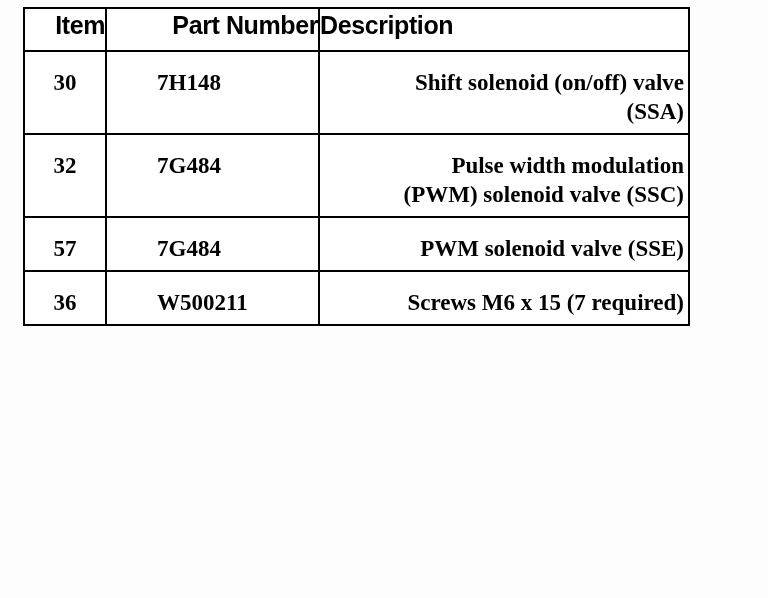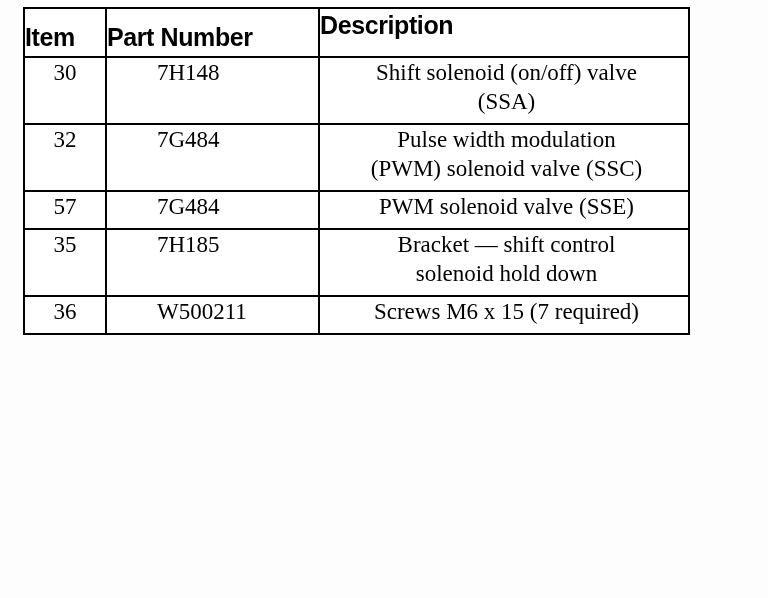--- a/index.html
+++ b/index.html
@@ -52,43 +52,44 @@
     font-weight: bold;
     font-size: 25px;
     line-height: 1;
     letter-spacing: -0.4px;
     height: 41px;
   }
   .th-inner {
     display: block;
     padding: 4px 0 6px 0;
   }
-  .th-center .th-inner { text-align: left; margin-top: 12px; }
+  .th-center .th-inner { text-align: right; }
   .th-left   .th-inner { text-align: left; }
 
   
   tbody td {
     font-size: 23px;
     line-height: 29px;
   }
   .cell {
     display: block;
-    padding-top: 0;
+    padding-top: 16px;
     padding-bottom: 7px;
+    font-weight: bold;
   }
   .c-item .cell {
     text-align: center;
   }
   .c-part .cell {
     text-align: left;
     padding-left: 11px;
     margin-left: 39px;
   }
   .c-desc .cell {
-    text-align: center;
+    text-align: right;
     padding-left: 9px;
     padding-right: 4px;
   }
   .desc-line {
     display: block;
     white-space: nowrap;
   }
 </style>
 </head>
 <body>
@@ -153,34 +154,20 @@
             <span class="cell">7G484</span>
           </td>
           <td class="c-desc">
             <span class="cell">
               <span class="desc-line">PWM solenoid valve (SSE)</span>
             </span>
           </td>
         </tr>
         <tr>
           <td class="c-item">
-            <span class="cell">35</span>
-          </td>
-          <td class="c-part">
-            <span class="cell">7H185</span>
-          </td>
-          <td class="c-desc">
-            <span class="cell">
-              <span class="desc-line">Bracket — shift control</span>
-              <span class="desc-line">solenoid hold down</span>
-            </span>
-          </td>
-        </tr>
-        <tr>
-          <td class="c-item">
             <span class="cell">36</span>
           </td>
           <td class="c-part">
             <span class="cell">W500211</span>
           </td>
           <td class="c-desc">
             <span class="cell">
               <span class="desc-line">Screws M6 x 15 (7 required)</span>
             </span>
           </td>

